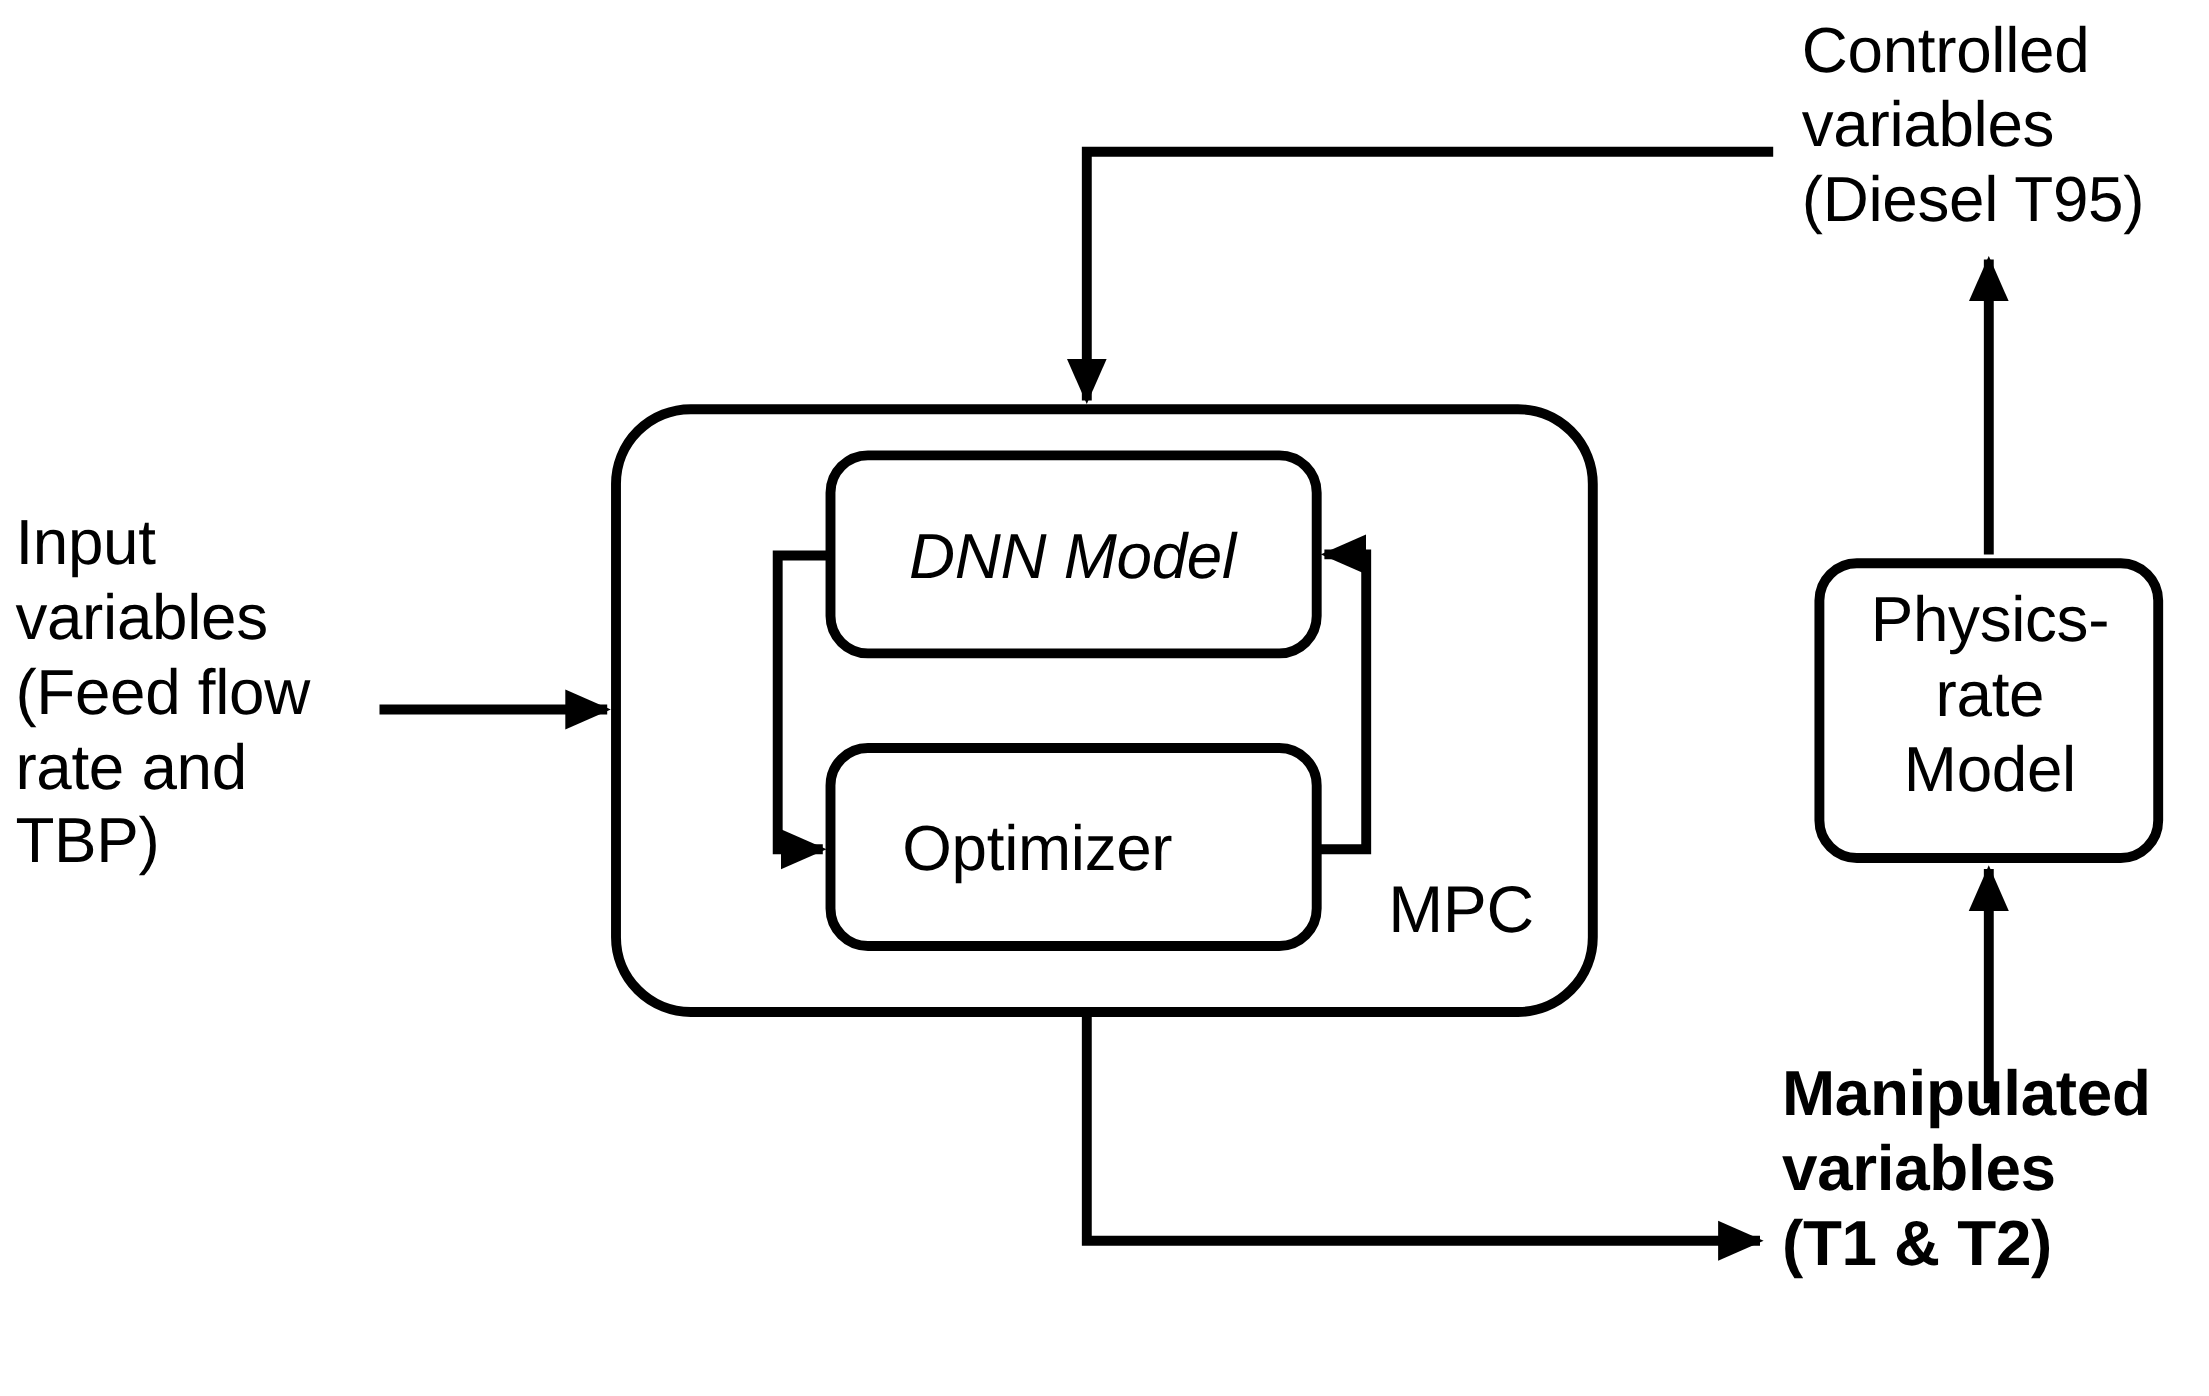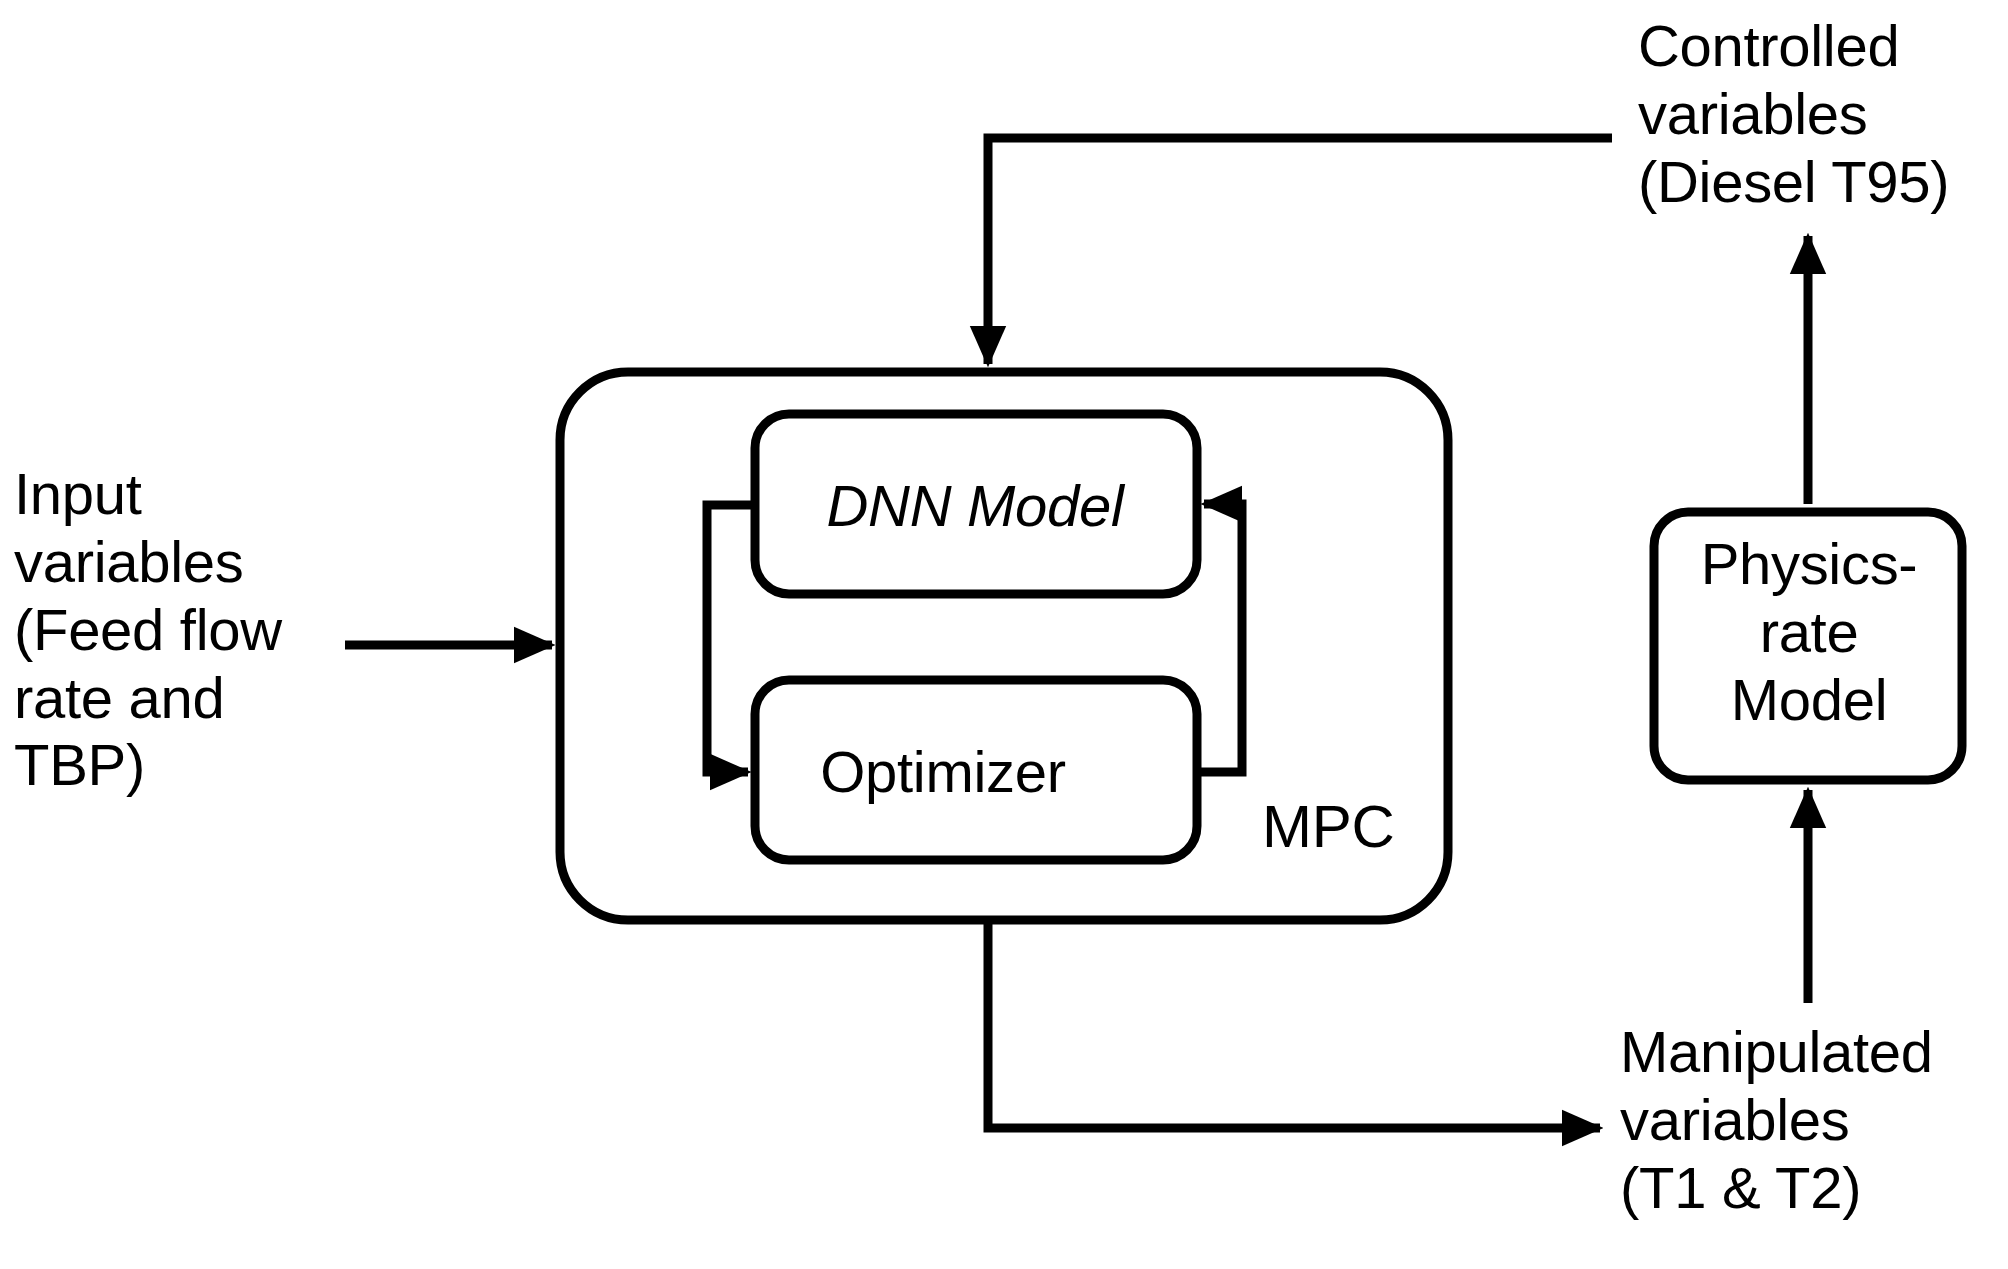--- a/index.html
+++ b/index.html
@@ -47,21 +47,22 @@
   .label-input {
     left: 14px;
     top: 460px;
   }
   .label-controlled {
     left: 1638px;
     top: 12px;
   }
   .label-manipulated {
     left: 1620px;
-    top: 1018px;
+    top: 961px;
+    font-weight: bold;
   }
   .label-mpc {
     left: 1262px;
     top: 792px;
     font-size: 60px;
   }
   .label-dnn {
     left: 752px;
     top: 472px;
     width: 446px;

